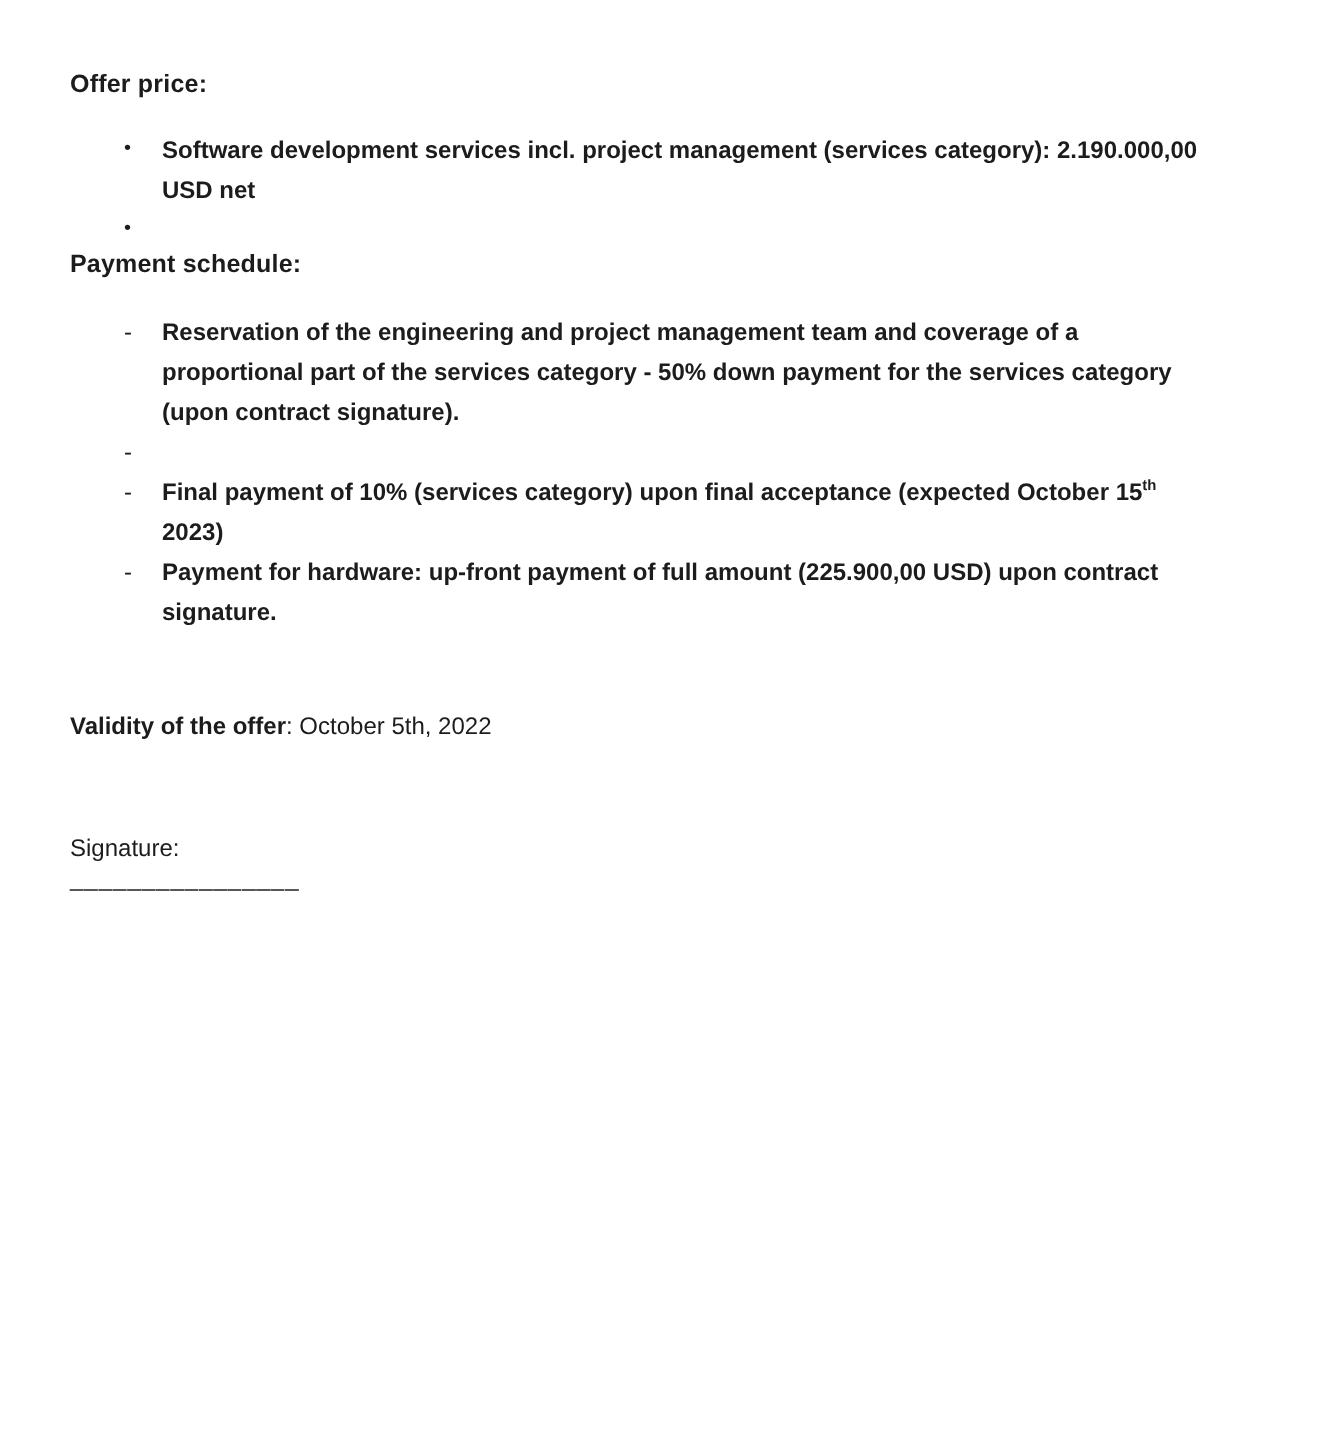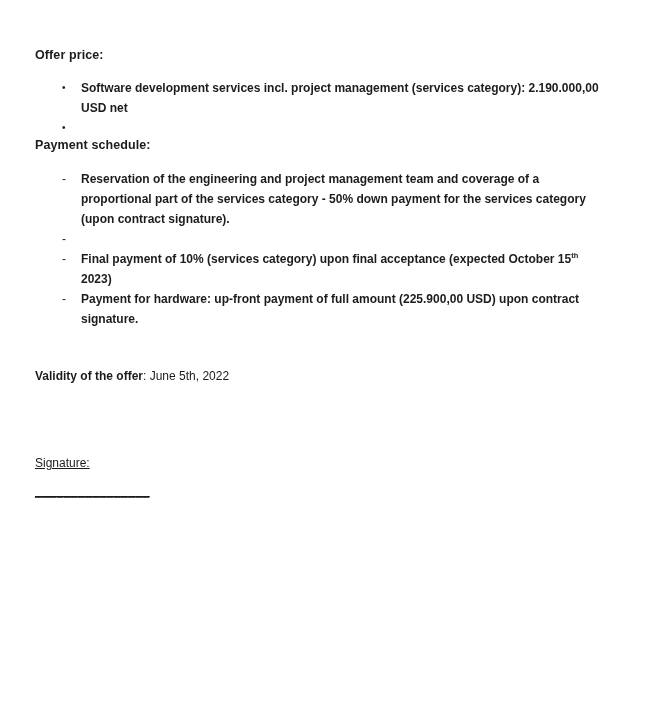--- a/index.html
+++ b/index.html
@@ -5,21 +5,21 @@
   * { margin: 0; padding: 0; box-sizing: border-box; }
   html, body { background: #ffffff; }
   .page {
     position: relative;
     width: 668px;
     height: 722px;
     background: #ffffff;
     color: #1c1c1c;
     font-family: "Liberation Sans", "DejaVu Sans", sans-serif;
     font-size: 12px;
-    padding: 48px 36px 0 35px;
+    padding: 35px 36px 0 35px;
     overflow: hidden;
   }
   .heading {
     font-size: 12.5px;
     font-weight: 700;
     line-height: 14px;
     letter-spacing: 0.1px;
   }
   .heading-payment { }
   .list { margin-top: 16px; }
@@ -34,23 +34,23 @@
   .marker-bullet { font-size: 10px; line-height: 20px; }
   .li-text {
     width: 522px;
     line-height: 20px;
     white-space: pre-wrap;
     font-weight: bold;
   }
   sup { font-size: 0.62em; line-height: 0; vertical-align: super; }
   .validity { margin-top: 40px; line-height: 14px; }
   .validity .label { font-weight: 700; }
-  .sig-label { margin-top: 73px; line-height: 14px; text-decoration: underline; }
+  .sig-label { margin-top: 47px; line-height: 14px; }
   .sig-name { margin-top: 17px; line-height: 14px; }
-  .sig-line { margin-top: 14px; line-height: 14px; letter-spacing: 0.5px; text-decoration: underline; }
+  .sig-line { margin-top: 1px; line-height: 14px; letter-spacing: 0.5px; }
 </style>
 </head>
 <body>
 
 <div class="page">
 
   <div class="heading">Offer price:</div>
 
   <div class="list">
     <div class="li">
@@ -80,19 +80,19 @@
       <span class="li-text">Final payment of 10% (services category) upon final acceptance (expected October 15<sup>th</sup> 2023)</span>
     </div>
     <div class="li">
       <span class="marker">-</span>
       <span class="li-text">Payment for hardware: up-front payment of full amount (225.900,00 USD) upon contract
 signature.</span>
     </div>
   </div>
 
   <div class="validity">
-    <span class="label">Validity of the offer</span><span>: June 5th, 2022</span>
+    <span class="label">Validity of the offer</span><span>: October 5th, 2022</span>
   </div>
 
   <div class="sig-label">Signature:</div>
   <div class="sig-line">________________</div>
 
 </div>
 
 </body></html>

